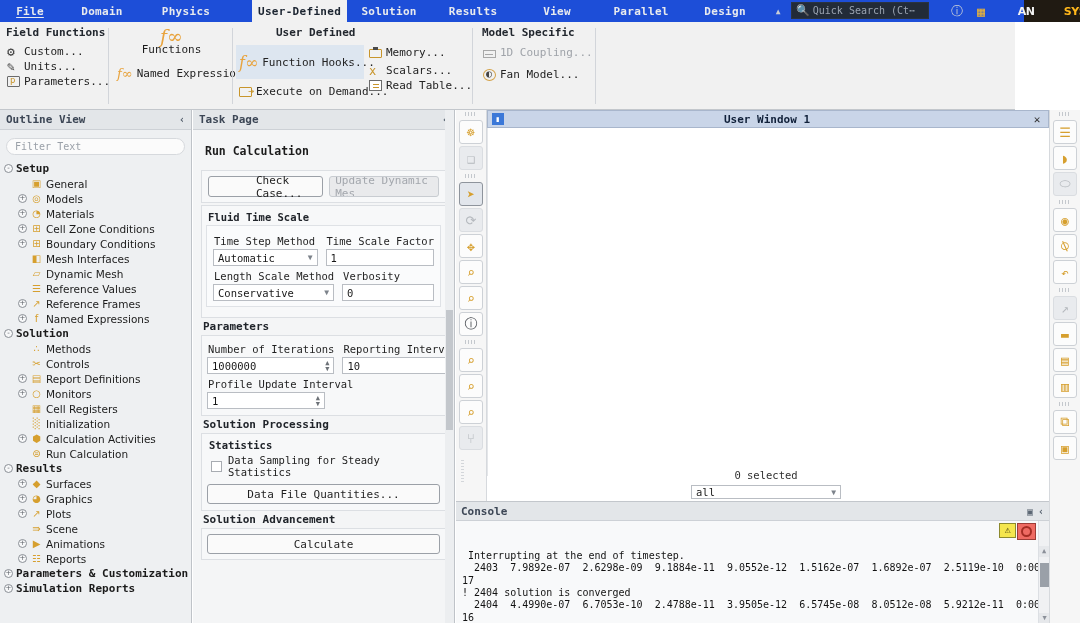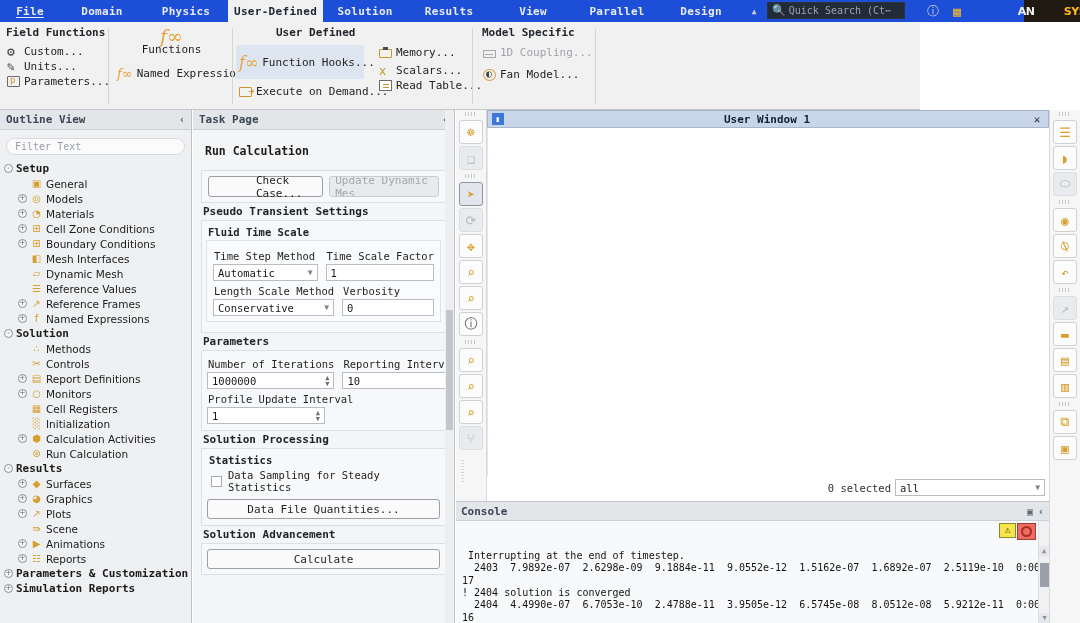--- a/index.html
+++ b/index.html
@@ -20,21 +20,21 @@
     display: flex; align-items: stretch;
   }
   .rtab {
     display: flex; align-items: center; justify-content: center;
     color: #e8eaee; font-size: 11px; font-weight: bold;
     font-family: "DejaVu Sans Mono", monospace;
     letter-spacing: .3px;
     padding: 0 6px; min-width: 84px;
     cursor: default;
   }
-  .rtab.active { background: #f1f1f1; color: #1b2430; }
+  .rtab.active { background: #f1f1f1; color: #1b2430; margin-left: 24px; }
   .rtab.file { min-width: 60px; }
   .rtab.file span { text-decoration: underline; text-underline-offset: 2px; }
   .collapse-arrow {
     width: 22px; display:flex; align-items:center; justify-content:center;
     color:#c8cdd6; font-size: 8px;
   }
   .quick-search {
     width: 138px; height: 17px; margin: 2px 0 0 2px;
     background: #222b38; border: 1px solid #2a3340;
     display: flex; align-items: center; gap: 3px; padding-left: 4px;
@@ -49,21 +49,21 @@
     display:flex; align-items:center; justify-content:center;
     font-family:"DejaVu Sans", sans-serif; font-weight:bold; font-size:11px;
     letter-spacing:-.4px;
     gap:29px;
   }
   .ansys-logo .an { color:#f2f2f2; }
   .ansys-logo .sys { color:#ffb71b; }
 
   
   .ribbon-panel {
-    position: absolute; top: 22px; left: 0; width: 920px; height: 88px;
+    position: absolute; top: 22px; left: 0; width: 1015px; height: 88px;
     background: #f1f1f1; border-bottom: 1px solid #c3c7cc; text-decoration: underline;
   }
   .rgroup { position:absolute; top:0; height:88px; }
   .rgroup-title {
     font-weight:bold; font-size:11px; color:#22272e;
     font-family:"DejaVu Sans Mono", monospace; white-space:nowrap;
   }
   .rsep { position:absolute; top:6px; width:1px; height:76px; background:#d2d5da; }
   .ritem {
     display:flex; align-items:center; gap:4px; white-space:nowrap;
@@ -190,21 +190,21 @@
     height:18px; background:#c9d5e8; border:1px solid #a8b6cc;
     display:flex; align-items:center; padding:0 4px;
   }
   .uw-badge { width:12px;height:12px;background:#3b78d8; color:#fff; font-size:8px;
     display:flex;align-items:center;justify-content:center; font-weight:bold; }
   .uw-name { flex:1; text-align:center; font-weight:bold; font-size:11px;
     font-family:"DejaVu Sans Mono",monospace; color:#11213a; }
   .uw-close { width:14px; text-align:center; color:#333; font-size:11px; }
   .uw-canvas { height:348px; background:#ffffff; border-left:1px solid #e4e6e9; }
   .uw-footer { height:23px; display:flex; align-items:center; justify-content:flex-end;
-    gap:4px; padding-right:4px; }
+    gap:4px; padding-right:4px;flex-direction:column; }
   .sel-count { font-size:10.5px; font-family:"DejaVu Sans Mono",monospace; color:#303030; }
   .sel-dd { width:150px; height:17px; background:#fff; border:1px solid #b9bdc3;
     display:flex; align-items:center; padding:0 4px;
     font-size:10.5px; font-family:"DejaVu Sans Mono",monospace; }
   .sel-dd .arw { margin-left:auto; color:#7d838b; font-size:8px; }
 
   
   .rtoolbar {
     position:absolute; top:110px; left:1049px; width:31px; height:513px;
     background:#f6f6f6; border-left:1px solid #d6d9dd;
@@ -325,21 +325,21 @@
       <div class="ritem" style="margin-top:10px;">
         <span class="ico-fx"></span>
         <span>Named Expressions</span>
         <span class="caret-dn">▼</span>
       </div>
     </div>
     <div class="rsep" style="left:232px;"></div>
 
     <div class="rgroup" style="left:236px; width:232px;">
       <div class="rgroup-title" style="margin:4px 0 6px 40px;">User Defined</div>
-      <div style="display:flex; gap:12px;">
+      <div style="display:flex; gap:2px;">
         <div style="width:128px;">
           <div class="ritem hl" style="height:34px;">
             <span class="ico-fx" style="font-size:16px;"></span>
             <span>Function Hooks...</span>
           </div>
           <div class="ritem" style="margin-top:5px;">
             <span class="ico ico-exec"></span>
             <span>Execute on Demand...</span>
           </div>
         </div>
@@ -535,21 +535,20 @@
     <div class="tp-body">
       <div class="tp-title">Run Calculation</div>
 
       <div class="grp" style="padding:5px 6px;">
         <div class="btnrow">
           <div class="fbtn" style="width:125px;padding-left:47px;">Check Case...</div>
           <div class="fbtn disabled" style="width:125px; justify-content:flex-start; padding-left:5px; overflow:hidden;">Update Dynamic Mes</div>
         </div>
       </div>
 
-      <div class="grp-label">Pseudo Transient Settings</div>
       <div class="grp" style="padding:3px 4px 6px 4px;">
         <div class="grp-label" style="font-size:10.5px;">Fluid Time Scale</div>
         <div class="subgrp">
           <div class="fgrid">
             <div class="fcol">
               <div class="flabel">Time Step Method</div>
               <div class="fselect">
                 <span>Automatic</span>
                 <span class="arw">▼</span>
               </div>

